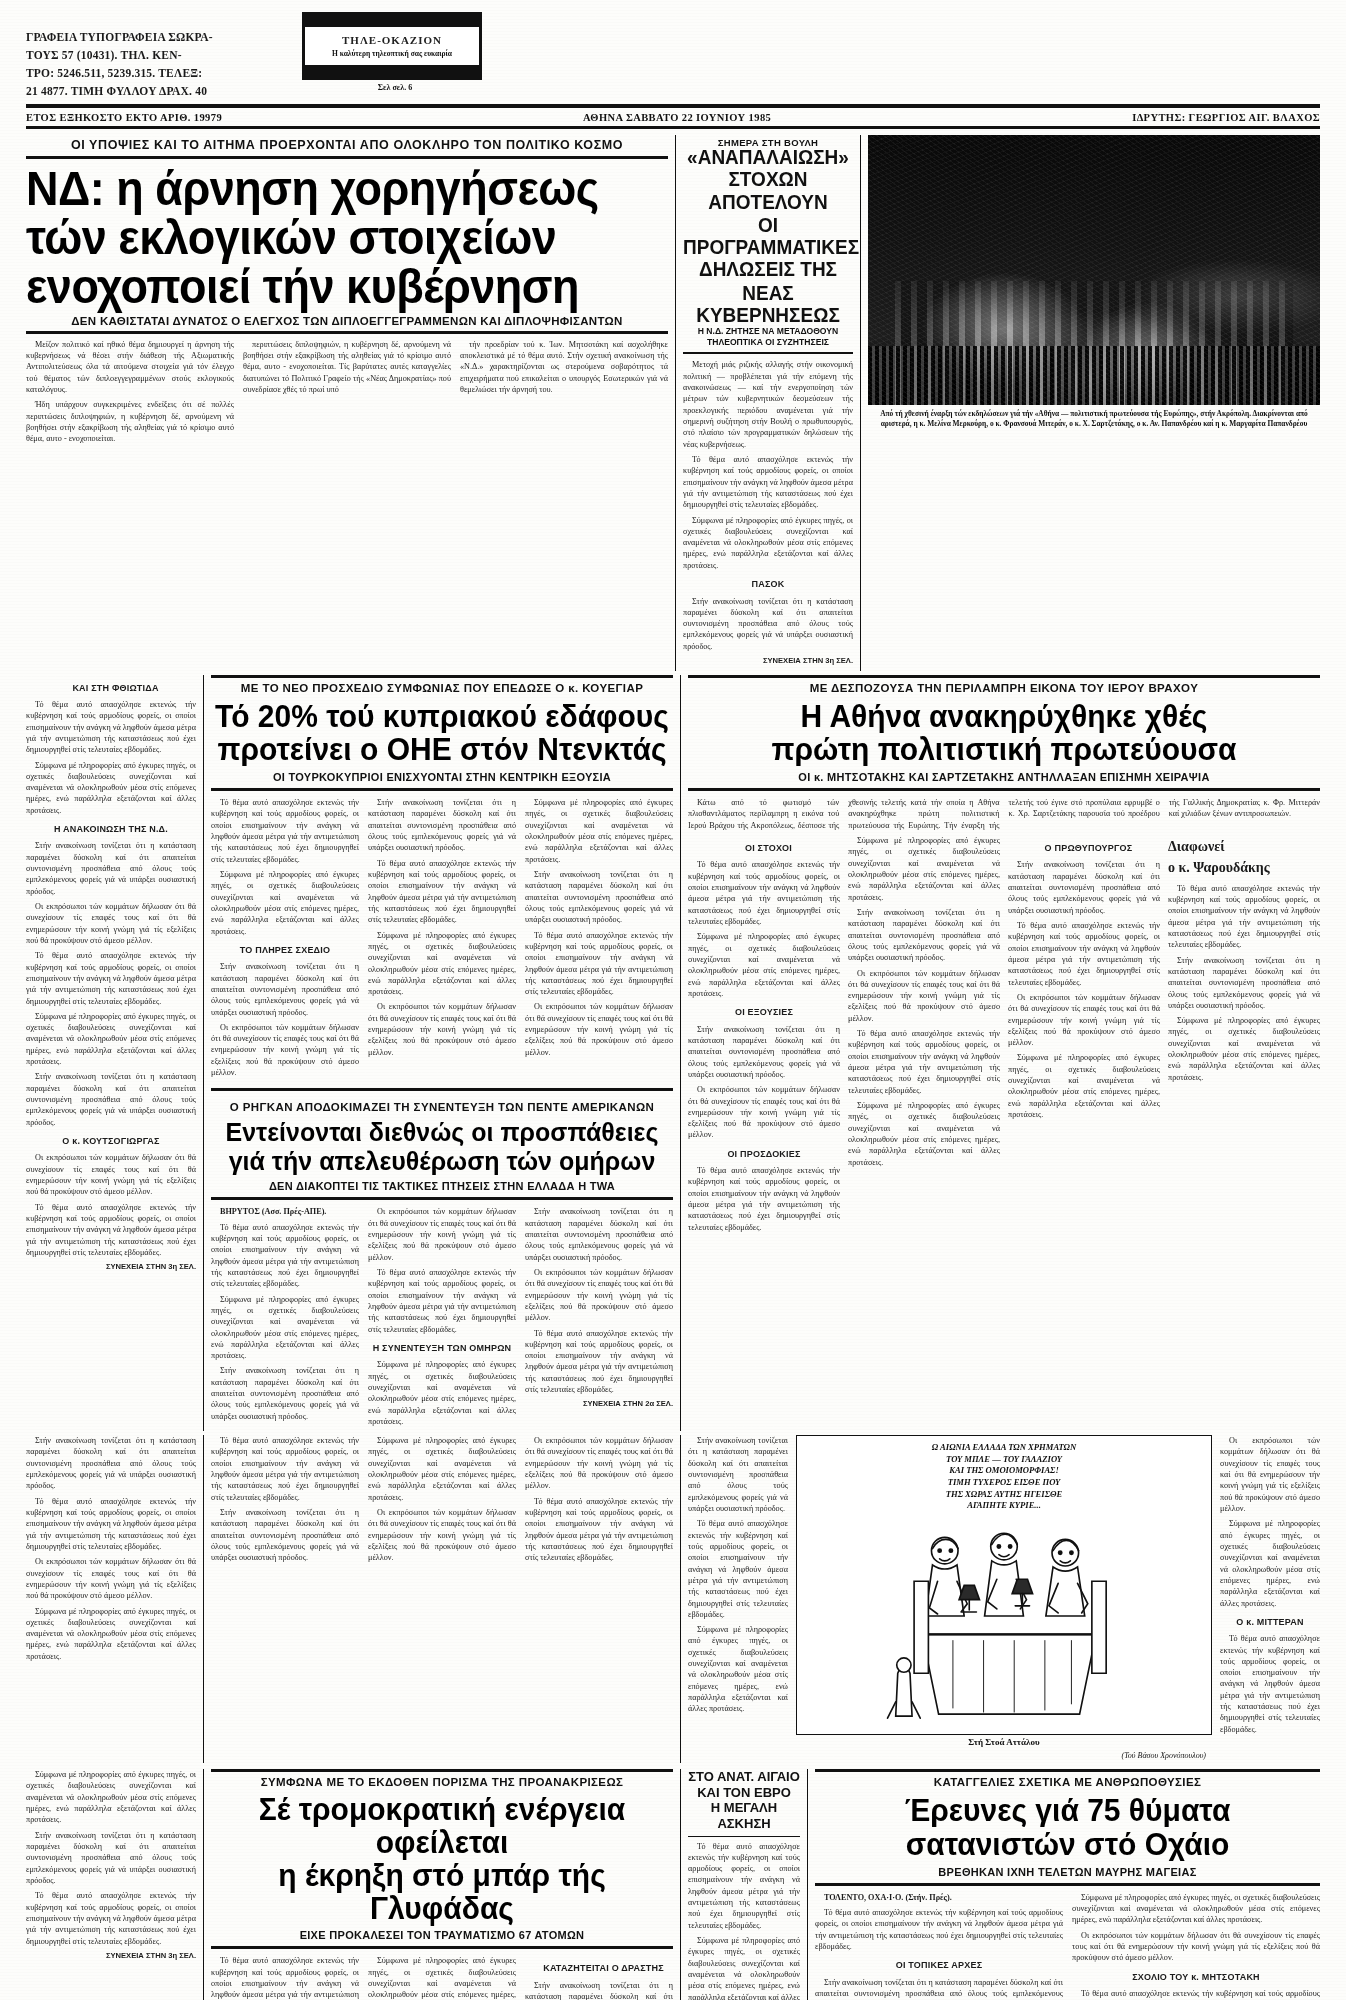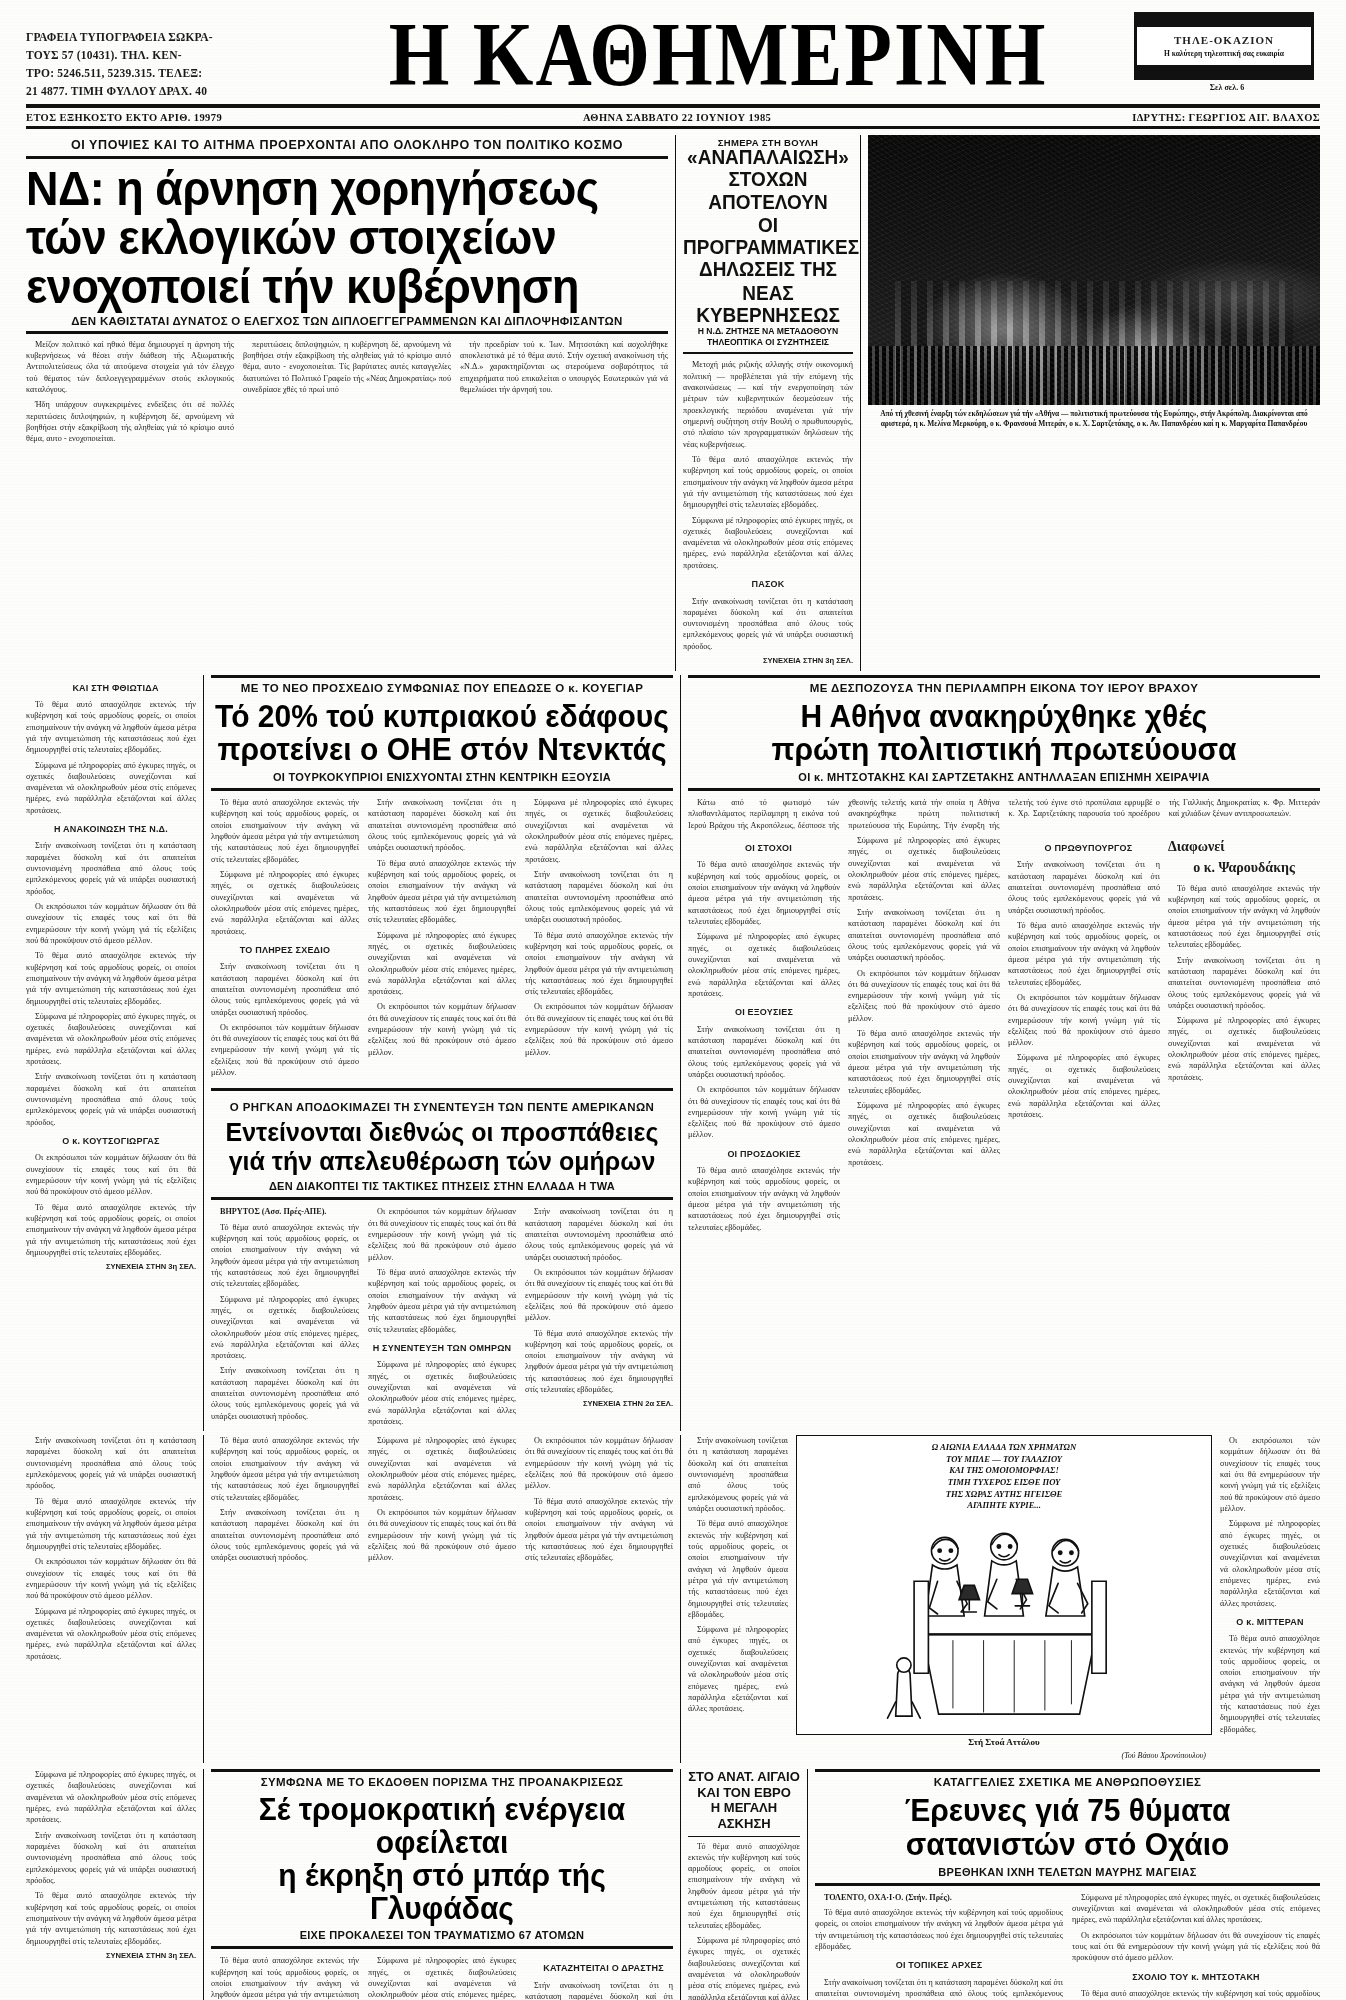--- a/index.html
+++ b/index.html
@@ -170,23 +170,20 @@
 
 <div class="page">
 
   <div class="masthead">
     <div class="imprint">
       <div>ΓΡΑΦΕΙΑ ΤΥΠΟΓΡΑΦΕΙΑ ΣΩΚΡΑ-</div>
       <div>ΤΟΥΣ 57 (10431). ΤΗΛ. ΚΕΝ-</div>
       <div>ΤΡΟ: 5246.511, 5239.315. ΤΕΛΕΞ:</div>
       <div>21 4877. ΤΙΜΗ ΦΥΛΛΟΥ ΔΡΑΧ. 40</div>
     </div>
-    <div class="nameplate">
-      <div class="title">Η ΚΑΘΗΜΕΡΙΝΗ</div>
-    </div>
     <div style="display:flex;flex-direction:column;align-items:center;">
       <div class="ad-box">
         <div class="bar top"></div>
         <div class="bar bot"></div>
         <div class="adline1">ΤΗΛΕ-ΟΚΑΖΙΟΝ</div>
         <div class="adline2">Η καλύτερη τηλεοπτική σας ευκαιρία</div>
       </div>
       <div style="font-size:8px;font-weight:700;padding-top:3px;">Σελ σελ. 6</div>
     </div>
   </div>
@@ -376,21 +373,21 @@
           </div>
           <div class="col">
             <p class="sub">Ο ΠΡΩΘΥΠΟΥΡΓΟΣ</p>
             <p>Στήν ανακοίνωση τονίζεται ότι η κατάσταση παραμένει δύσκολη καί ότι απαιτείται συντονισμένη προσπάθεια από όλους τούς εμπλεκόμενους φορείς γιά νά υπάρξει ουσιαστική πρόοδος.</p>
             <p>Τό θέμα αυτό απασχόλησε εκτενώς τήν κυβέρνηση καί τούς αρμοδίους φορείς, οι οποίοι επισημαίνουν τήν ανάγκη νά ληφθούν άμεσα μέτρα γιά τήν αντιμετώπιση τής καταστάσεως πού έχει δημιουργηθεί στίς τελευταίες εβδομάδες.</p>
             <p>Οι εκπρόσωποι τών κομμάτων δήλωσαν ότι θά συνεχίσουν τίς επαφές τους καί ότι θά ενημερώσουν τήν κοινή γνώμη γιά τίς εξελίξεις πού θά προκύψουν στό άμεσο μέλλον.</p>
             <p>Σύμφωνα μέ πληροφορίες από έγκυρες πηγές, οι σχετικές διαβουλεύσεις συνεχίζονται καί αναμένεται νά ολοκληρωθούν μέσα στίς επόμενες ημέρες, ενώ παράλληλα εξετάζονται καί άλλες προτάσεις.</p>
           </div>
           <div class="col">
             <p style="font-size:14px;font-weight:700;text-indent:0;margin:2px 0;">Διαφωνεί</p>
-            <p style="text-align:center;font-size:14px;font-weight:700;text-indent:0;margin:0 0 5px;">ο κ. Ψαρουδάκης</p>
+            <p style="font-size:14px;font-weight:700;text-indent:0;margin:0 0 5px;">ο κ. Ψαρουδάκης</p>
             <p>Τό θέμα αυτό απασχόλησε εκτενώς τήν κυβέρνηση καί τούς αρμοδίους φορείς, οι οποίοι επισημαίνουν τήν ανάγκη νά ληφθούν άμεσα μέτρα γιά τήν αντιμετώπιση τής καταστάσεως πού έχει δημιουργηθεί στίς τελευταίες εβδομάδες.</p>
             <p>Στήν ανακοίνωση τονίζεται ότι η κατάσταση παραμένει δύσκολη καί ότι απαιτείται συντονισμένη προσπάθεια από όλους τούς εμπλεκόμενους φορείς γιά νά υπάρξει ουσιαστική πρόοδος.</p>
             <p>Σύμφωνα μέ πληροφορίες από έγκυρες πηγές, οι σχετικές διαβουλεύσεις συνεχίζονται καί αναμένεται νά ολοκληρωθούν μέσα στίς επόμενες ημέρες, ενώ παράλληλα εξετάζονται καί άλλες προτάσεις.</p>
           </div>
         </div>
       </div>
     </div>
 
     <div class="band" style="margin-top:4px;">
 

